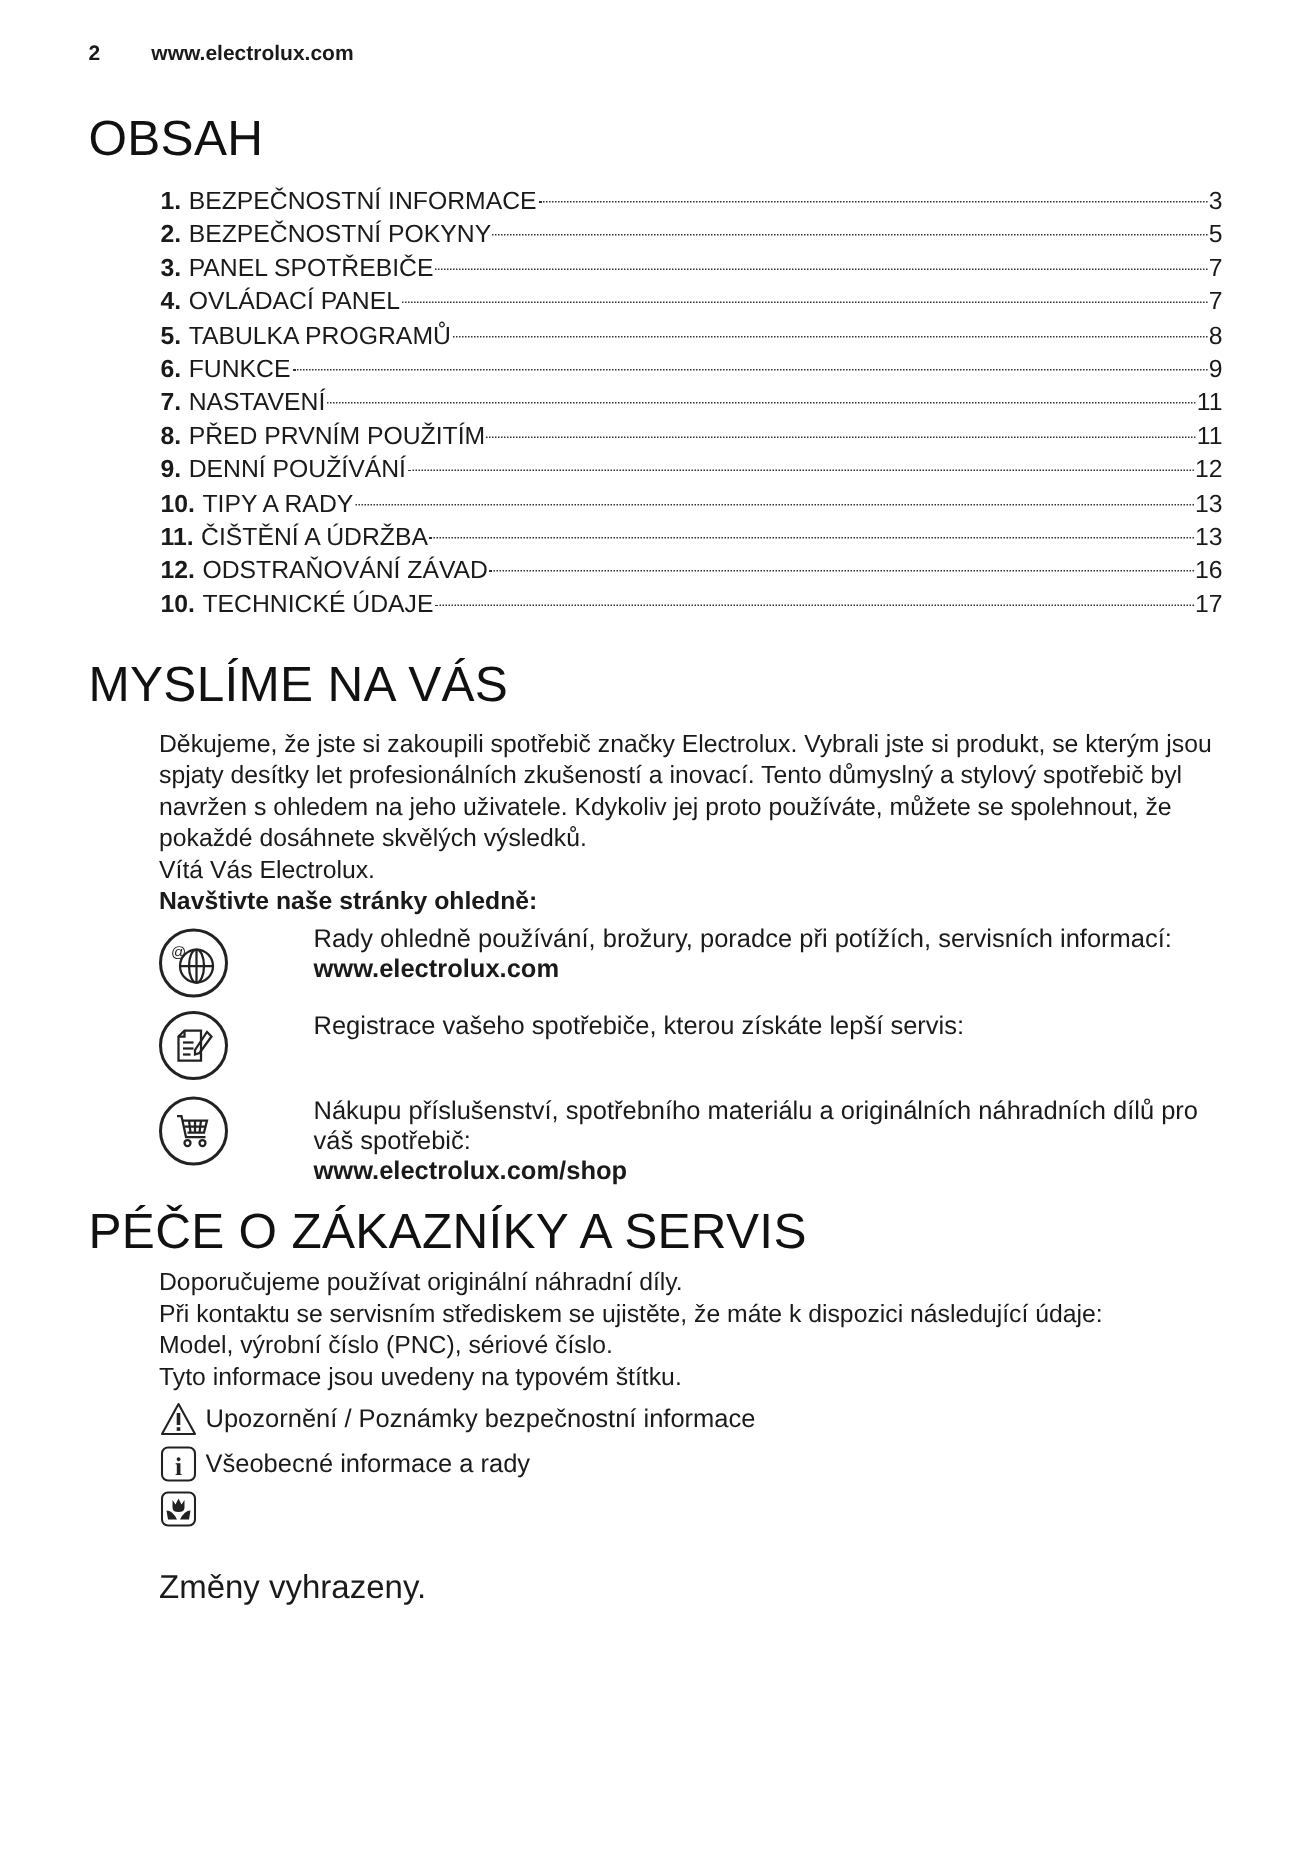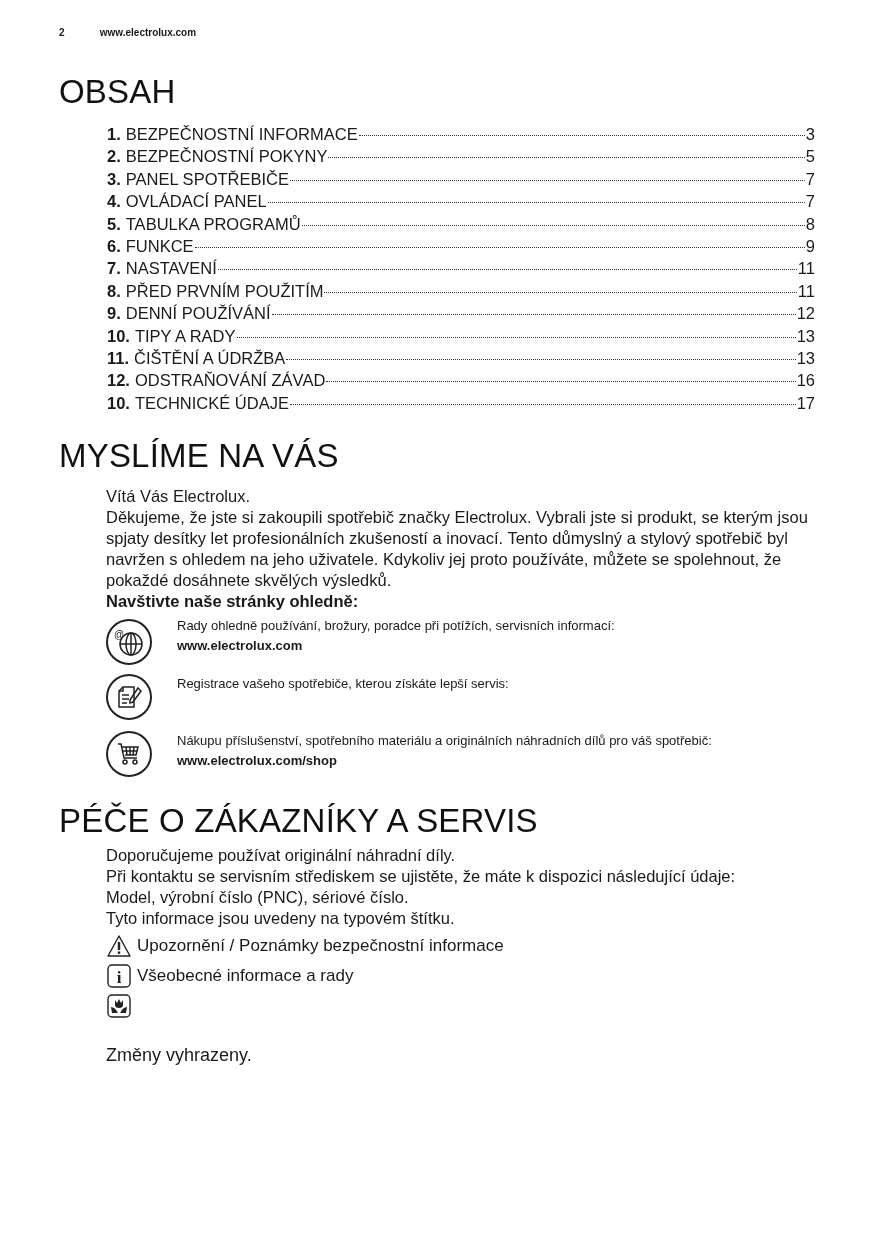--- a/index.html
+++ b/index.html
@@ -1,20 +1,20 @@
 <!DOCTYPE html>
 <html><head>
 <meta charset="utf-8">
 <style>
   html, body { margin: 0; padding: 0; background: #ffffff; }
   body {
     width: 874px; height: 1240px; position: relative; overflow: hidden;
     font-family: "Liberation Sans", sans-serif; color: #1a1a1a;
   }
-  .header { position: absolute; top: 27px; left: 59px; font-size: 10px; font-weight: bold; }
+  .header { position: absolute; top: 27px; left: 59px; font-size: 14px; font-weight: bold; }
   .header .page-num { display: inline-block; width: 38px; }
   h1 {
     position: absolute; left: 59px; margin: 0; font-weight: normal;
     font-size: 33px; letter-spacing: 0.2px; color: #111;
   }
   .toc { position: absolute; left: 107px; top: 123px; width: 708px; margin: 0; padding: 0; list-style: none; }
   .toc li {
     display: flex; align-items: baseline; font-size: 16.5px; height: 22.4px; line-height: 22.4px;
   }
   .toc .num { font-weight: bold; margin-right: 5px; }
@@ -26,26 +26,26 @@
   .para { position: absolute; left: 106px; width: 720px; font-size: 16.5px; line-height: 21px; }
   .para p { margin: 0; }
   .bold { font-weight: bold; }
   .links { position: absolute; left: 106px; top: 616px; width: 700px; }
   .link-row { display: flex; position: relative; }
   .circle-icon {
     width: 46px; height: 46px; border: 2px solid #222; border-radius: 50%;
     box-sizing: border-box; display: flex; align-items: center; justify-content: center;
     position: absolute; left: 0;
   }
-  .link-text { margin-left: 71px; font-size: 13px; line-height: 20px; }
+  .link-text { margin-left: 103px; font-size: 17px; line-height: 20px; }
   .link-text .url { font-weight: bold; }
   .legend { position: absolute; left: 106px; top: 931px; font-size: 17px; }
   .legend-row { display: flex; align-items: center; height: 30px; }
   .legend-row .ico { width: 26px; height: 26px; margin-right: 5px; display: flex; align-items: center; justify-content: center; }
-  .changes { position: absolute; left: 106px; top: 1045px; font-size: 18px; }
+  .changes { position: absolute; left: 106px; top: 1045px; font-size: 22px; }
 </style>
 </head>
 <body>
 
 <div class="header">
   <span class="page-num">2</span>
   <span>www.electrolux.com</span>
 </div>
 
 <h1 style="top:73px">OBSAH</h1>
@@ -127,22 +127,22 @@
       <span class="num">10.</span>
       <span>TECHNICKÉ ÚDAJE</span>
       <span class="dots"></span>
       <span class="pg">17</span>
     </li>
 </ul>
 
 <h1 style="top:437px">MYSLÍME NA VÁS</h1>
 
 <div class="para" style="top:486px">
+  <p>Děkujeme, že jste si zakoupili spotřebič značky Electrolux. Vybrali jste si produkt, se kterým jsou spjaty desítky let profesionálních zkušeností a inovací. Tento důmyslný a stylový spotřebič byl navržen s ohledem na jeho uživatele. Kdykoliv jej proto používáte, můžete se spolehnout, že pokaždé dosáhnete skvělých výsledků.</p>
   <p>Vítá Vás Electrolux.</p>
-  <p>Děkujeme, že jste si zakoupili spotřebič značky Electrolux. Vybrali jste si produkt, se kterým jsou spjaty desítky let profesionálních zkušeností a inovací. Tento důmyslný a stylový spotřebič byl navržen s ohledem na jeho uživatele. Kdykoliv jej proto používáte, můžete se spolehnout, že pokaždé dosáhnete skvělých výsledků.</p>
   <p class="bold">Navštivte naše stránky ohledně:</p>
 </div>
 
 <div class="links">
   <div class="link-row" style="height:58px">
     <div class="circle-icon" style="top:3px">
       <svg width="34" height="34" viewBox="0 0 34 34" fill="none" stroke="#222" stroke-width="1.5">
         <circle cx="19" cy="19" r="11"></circle>
           <ellipse cx="19" cy="19" rx="5" ry="11"></ellipse>
         <line x1="8" y1="19" x2="30" y2="19"></line>

